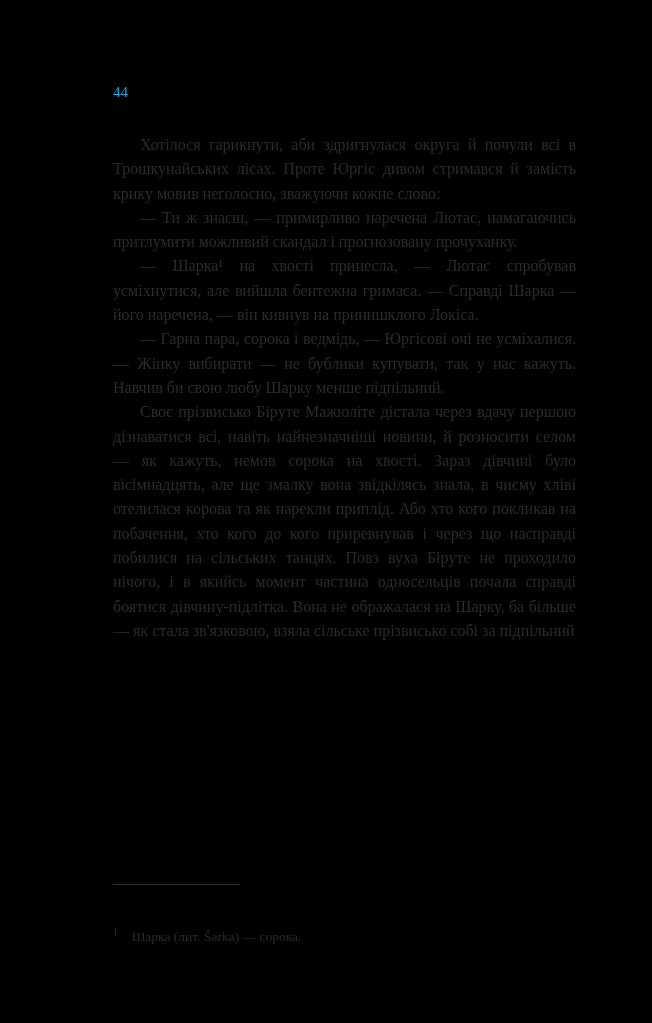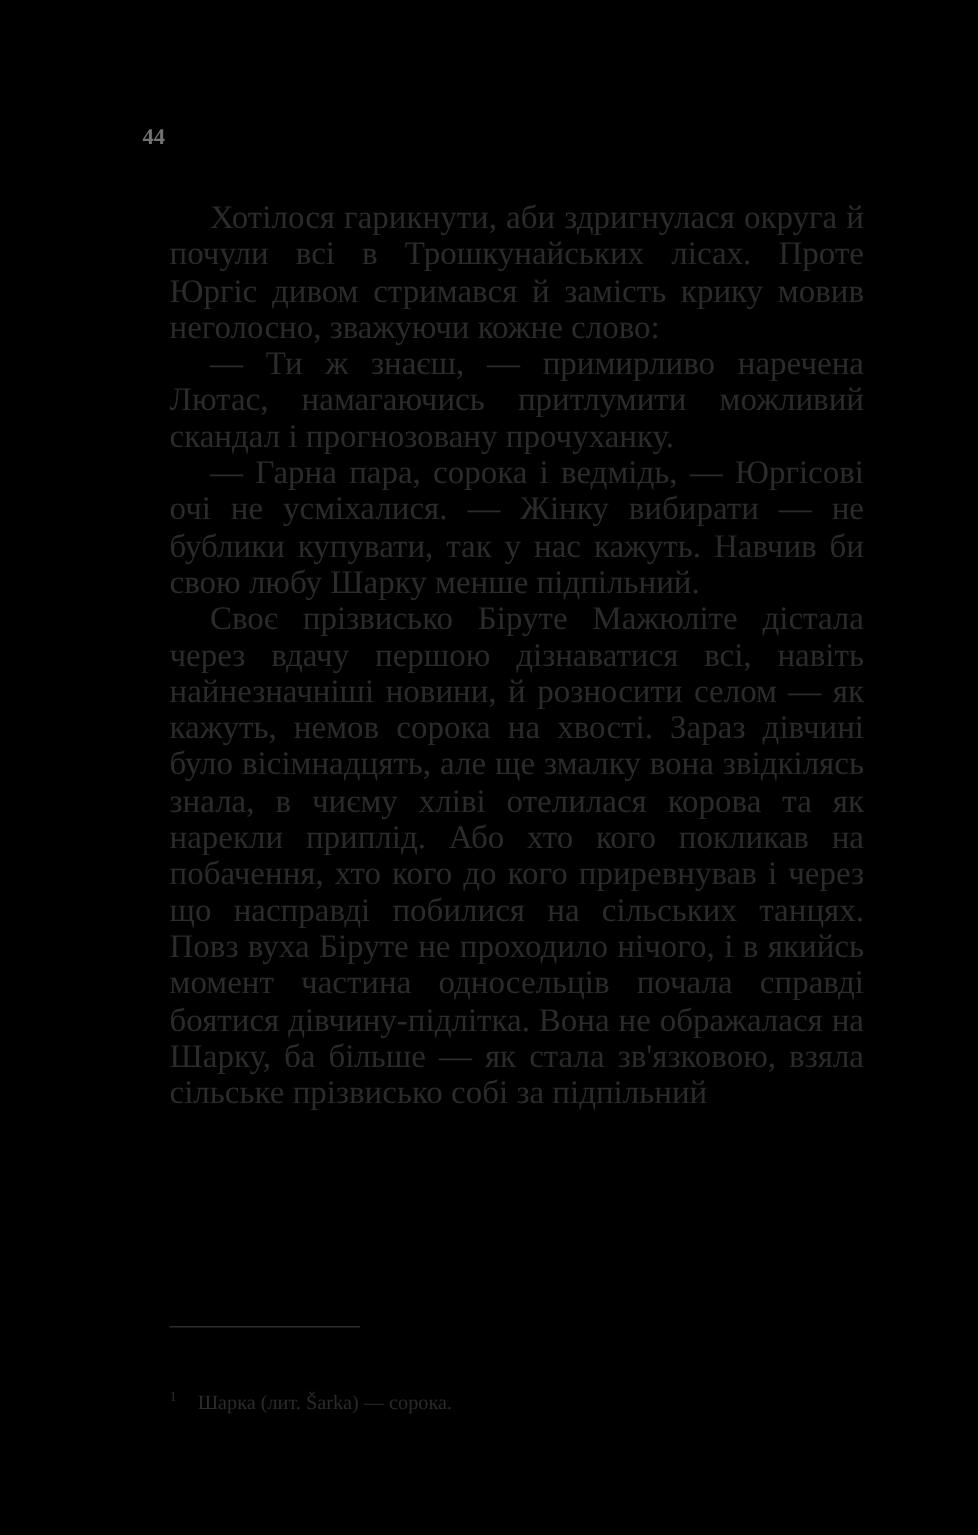--- a/index.html
+++ b/index.html
@@ -10,33 +10,32 @@
   .book-page {
     position: relative;
     width: 652px;
     height: 1023px;
     background: #000000;
     overflow: hidden;
     font-family: "Liberation Serif", "DejaVu Serif", serif;
   }
   .page-number {
     position: absolute;
-    left: 95px;
+    left: 113px;
     top: 84px;
     font-size: 15px;
-    color: #737373;
-    font-weight: bold;
+    color: #0ea5e9;
   }
   .text-block {
     position: absolute;
     left: 113px;
     top: 133px;
     width: 463px;
     color: #2b2b2b;
-    font-size: 22px;
+    font-size: 16px;
     line-height: 24.3px;
     text-align: justify;
   }
   .text-block p {
     margin: 0;
     padding: 0;
     text-indent: 27px;
   }
   .footnote-rule {
     position: absolute;
@@ -65,20 +64,21 @@
 </head>
 <body>
 
 <div class="book-page">
 
   <div class="page-number">44</div>
 
   <div class="text-block">
     <p>Хотілося гарикнути, аби здригнулася округа й почули всі в Трошкунайських лісах. Проте Юргіс дивом стримався й замість крику мовив неголосно, зважуючи кожне слово:</p>
     <p>— Ти ж знаєш, — примирливо наречена Лютас, намагаючись притлумити можливий скандал і прогнозовану прочуханку.</p>
+    <p>— Шарка¹ на хвості принесла, — Лютас спробував усміхнутися, але вийшла бентежна гримаса. — Справді Шарка — його наречена, — він кивнув на принишклого Локіса.</p>
     <p>— Гарна пара, сорока і ведмідь, — Юргісові очі не усміхалися. — Жінку вибирати — не бублики купувати, так у нас кажуть. Навчив би свою любу Шарку менше підпільний.</p>
     <p>Своє прізвисько Біруте Мажюліте дістала через вдачу першою дізнаватися всі, навіть найнезначніші новини, й розносити селом — як кажуть, немов сорока на хвості. Зараз дівчині було вісімнадцять, але ще змалку вона звідкілясь знала, в чиєму хліві отелилася корова та як нарекли приплід. Або хто кого покликав на побачення, хто кого до кого приревнував і через що насправді побилися на сільських танцях. Повз вуха Біруте не проходило нічого, і в якийсь момент частина односельців почала справді боятися дівчину-підлітка. Вона не ображалася на Шарку, ба більше — як стала зв'язковою, взяла сільське прізвисько собі за підпільний</p>
   </div>
 
   <div class="footnote-rule"></div>
 
   <div class="footnote">
     <span class="fn-marker">1</span><span>Шарка (лит. Šarka) — сорока.</span>
   </div>
 

